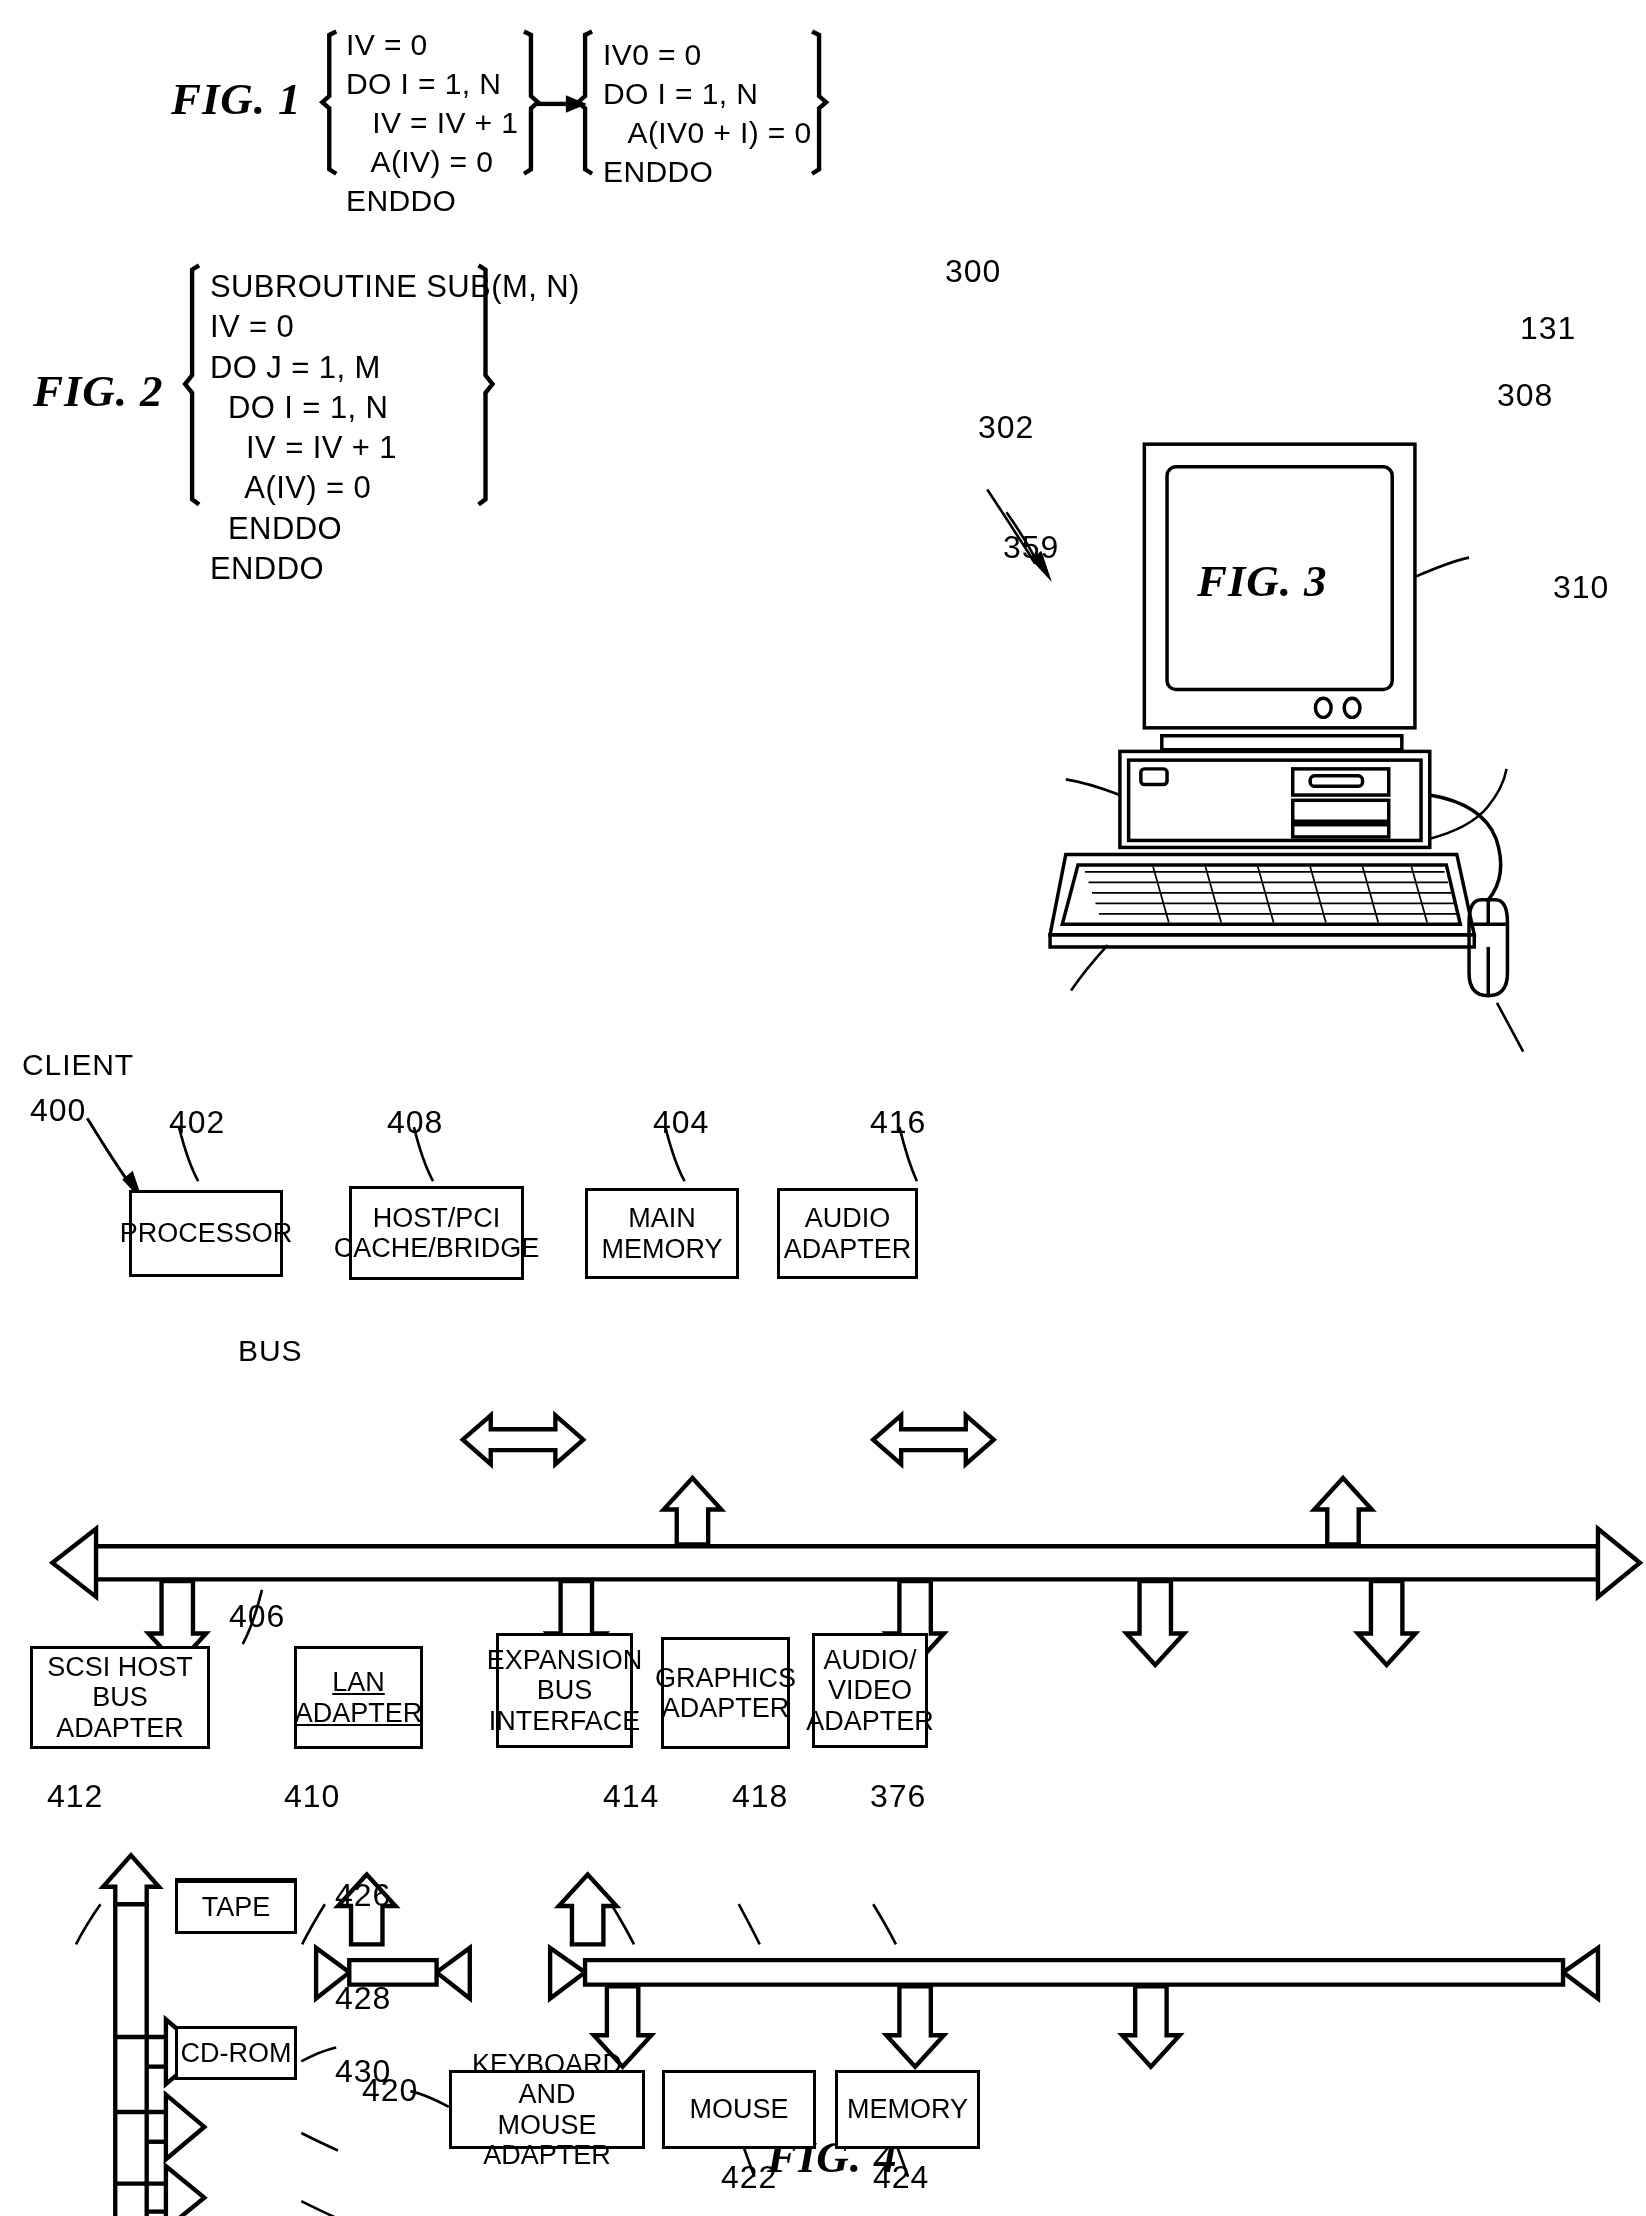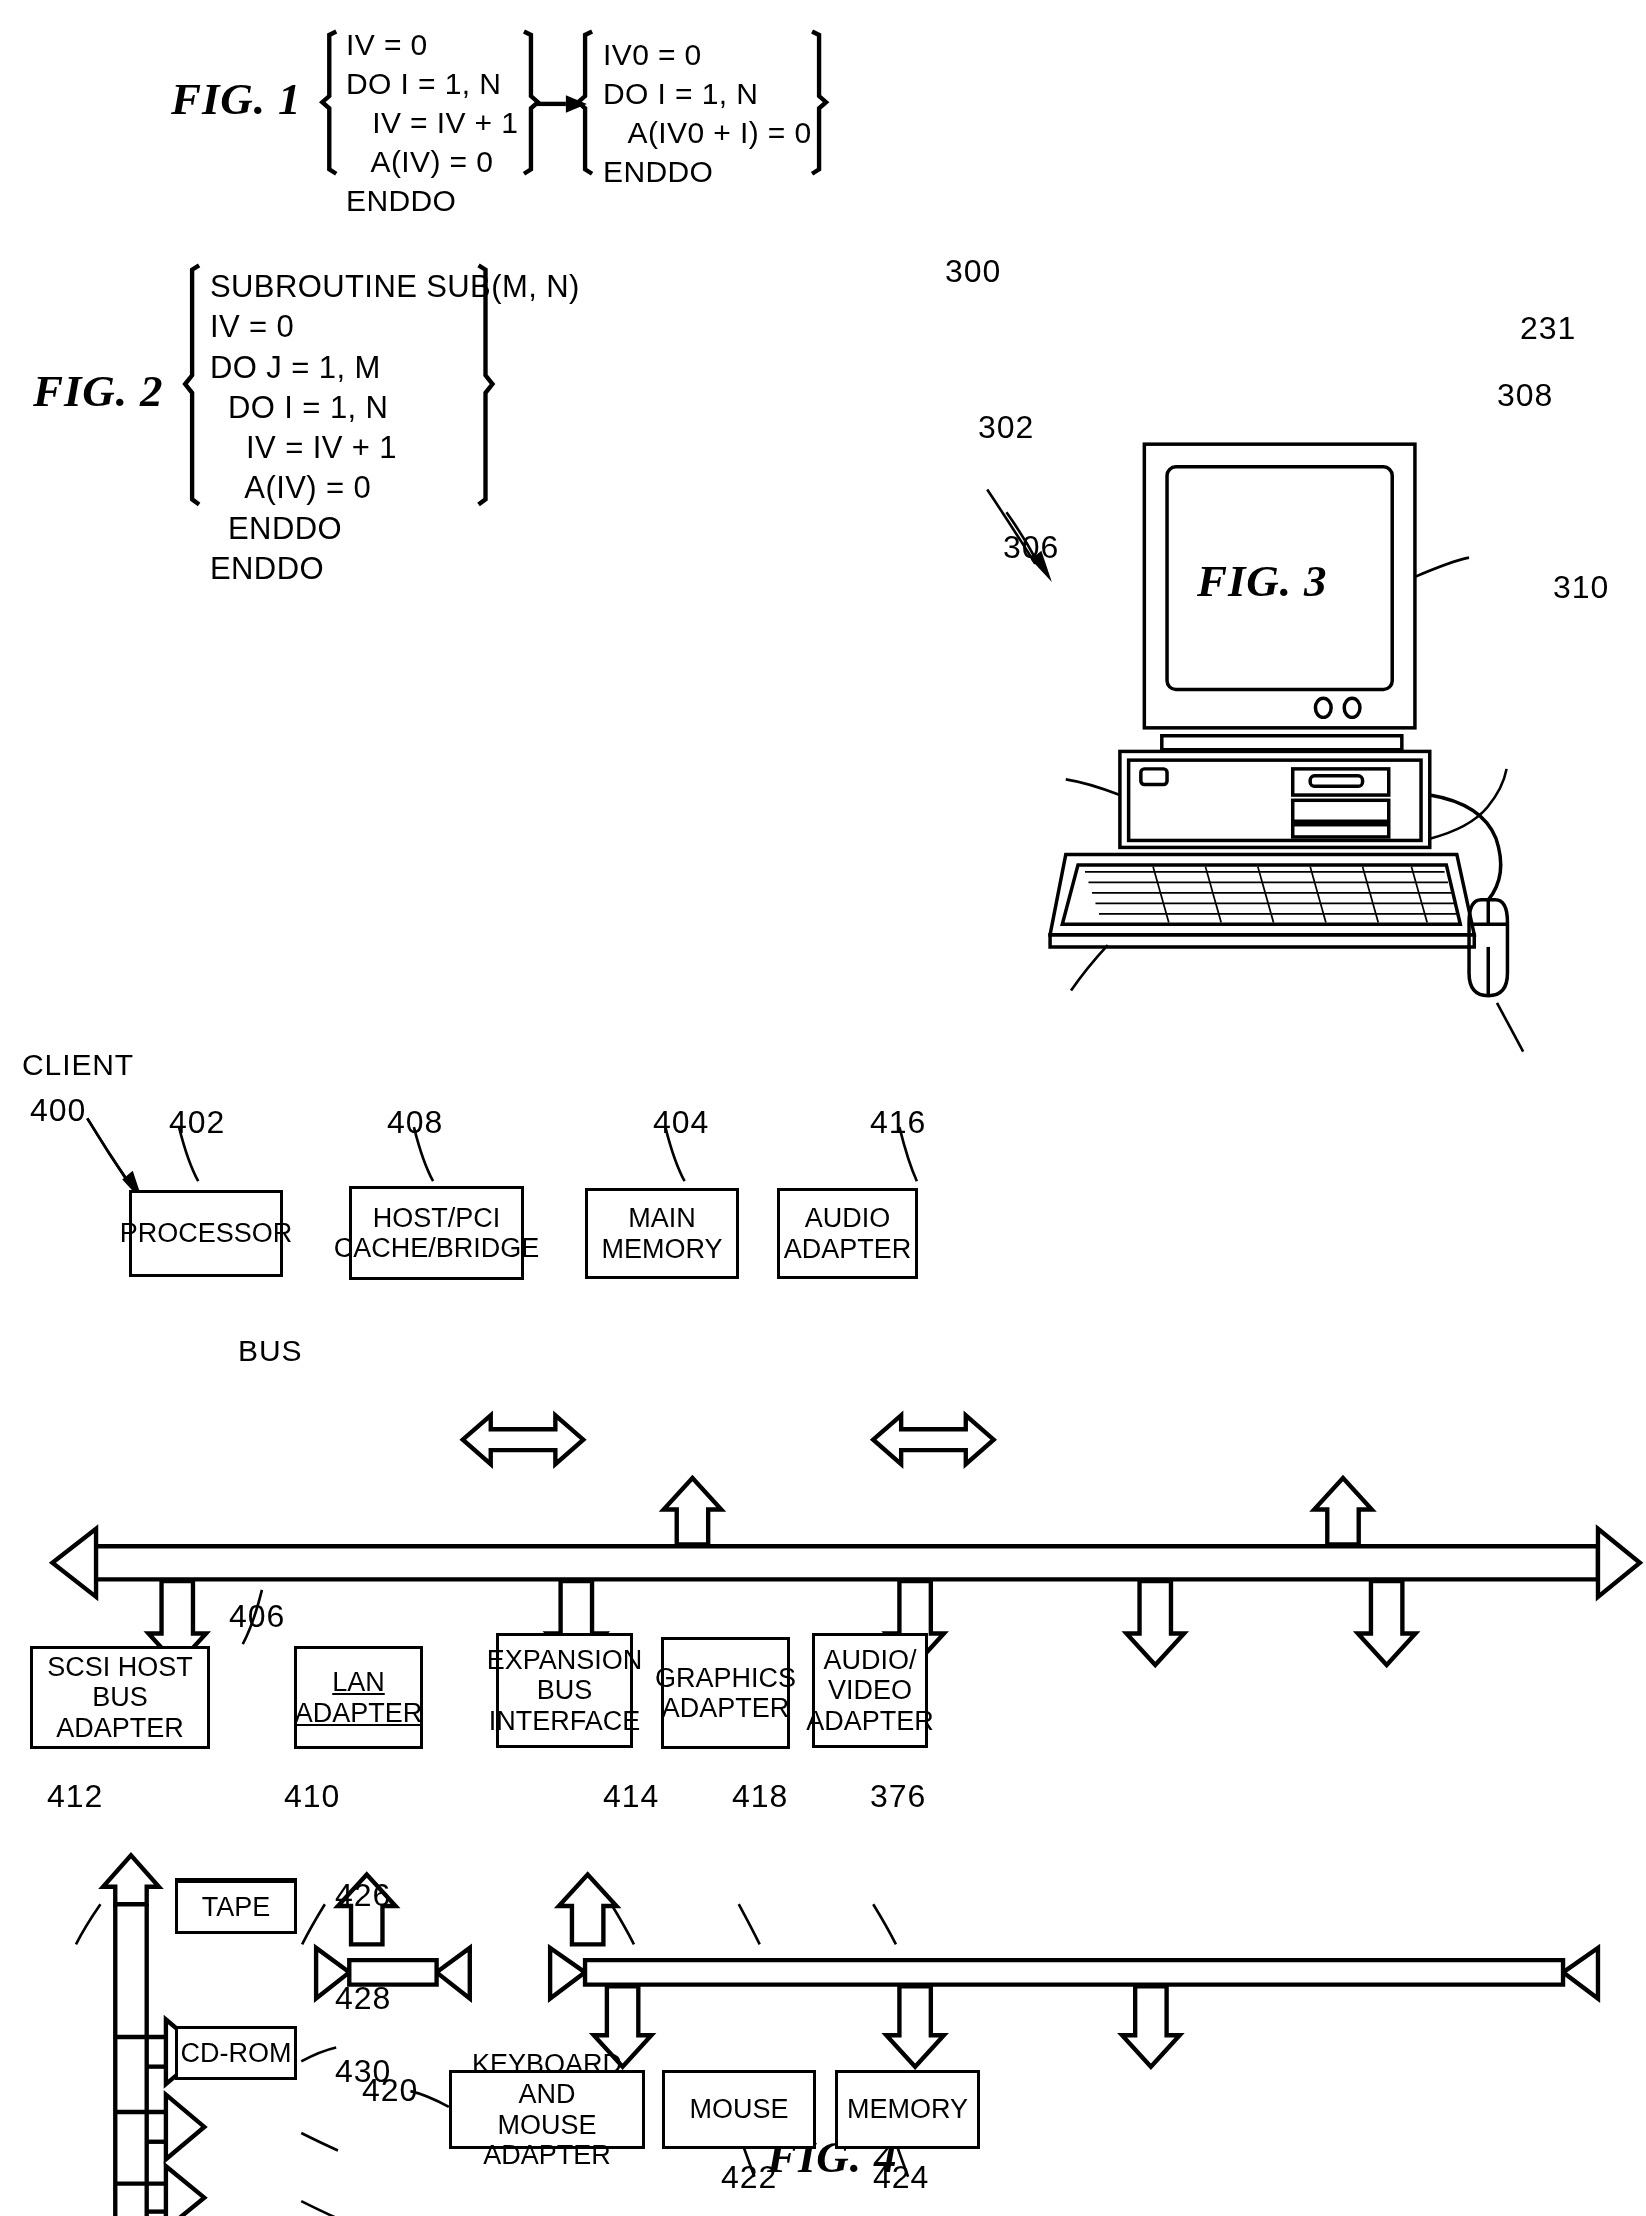--- a/index.html
+++ b/index.html
@@ -130,24 +130,24 @@
     <path d="M262 440 q-36 -14 -62 -18"></path>
     <path d="M248 612 q-24 26 -42 52"></path>
     <path d="M617 490 q46 -12 66 -36 q18 -22 22 -44"></path>
     <path d="M694 678 q16 30 30 56"></path>
   </g>
   <path d="M160 170 L184 196 L172 160 Z" fill="#000"></path>
   <path d="M132 116 q20 28 36 58" stroke="#000" fill="none" stroke-width="3"></path>
 </svg>
 
 <div class="abs bigref" style="left:945px;top:253px;">300</div>
-<div class="abs bigref" style="left:1520px;top:310px;">231</div>
+<div class="abs bigref" style="left:1520px;top:310px;">131</div>
 <div class="abs bigref" style="left:1497px;top:377px;">308</div>
 <div class="abs bigref" style="left:978px;top:409px;">302</div>
-<div class="abs bigref" style="left:1003px;top:529px;">306</div>
+<div class="abs bigref" style="left:1003px;top:529px;">359</div>
 <div class="abs bigref" style="left:1553px;top:569px;">310</div>
 
 <div class="abs figlabel" style="left:767px;top:2131px;font-size:45px;">FIG. 4</div>
 
 <div class="abs refnum" style="left:22px;top:1048px;font-size:30px;text-align:right;">CLIENT</div>
 <div class="abs refnum" style="left:30px;top:1092px;">400</div>
 
 <svg class="abs" width="1646" height="1240" style="left:0;top:1031px;" viewBox="0 0 1885 1420">
   <g stroke="#000" fill="none" stroke-width="3">
 

